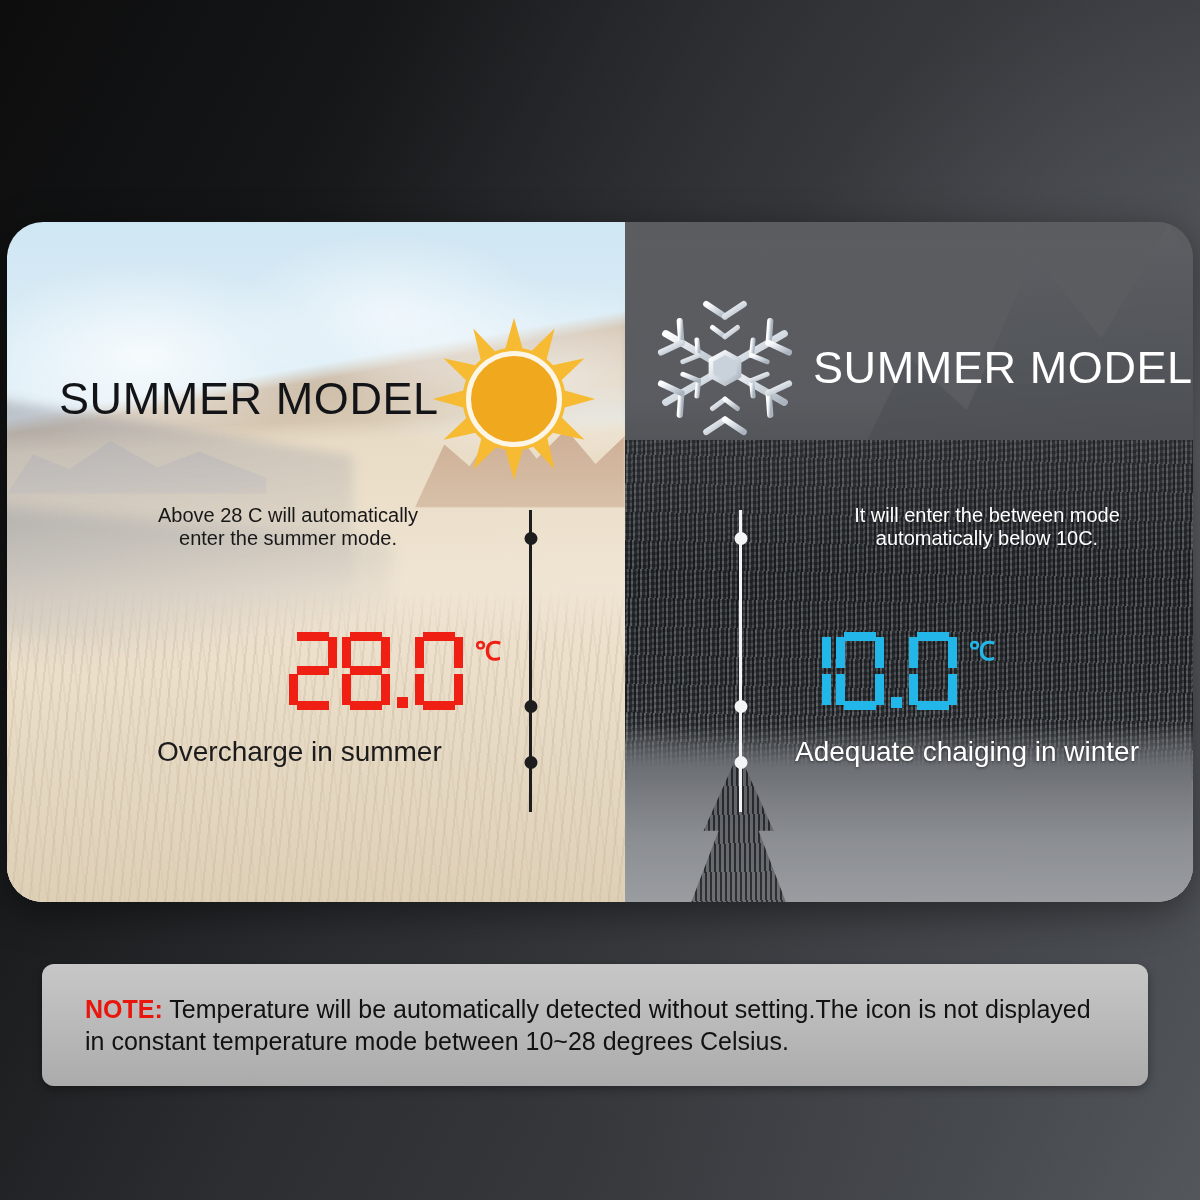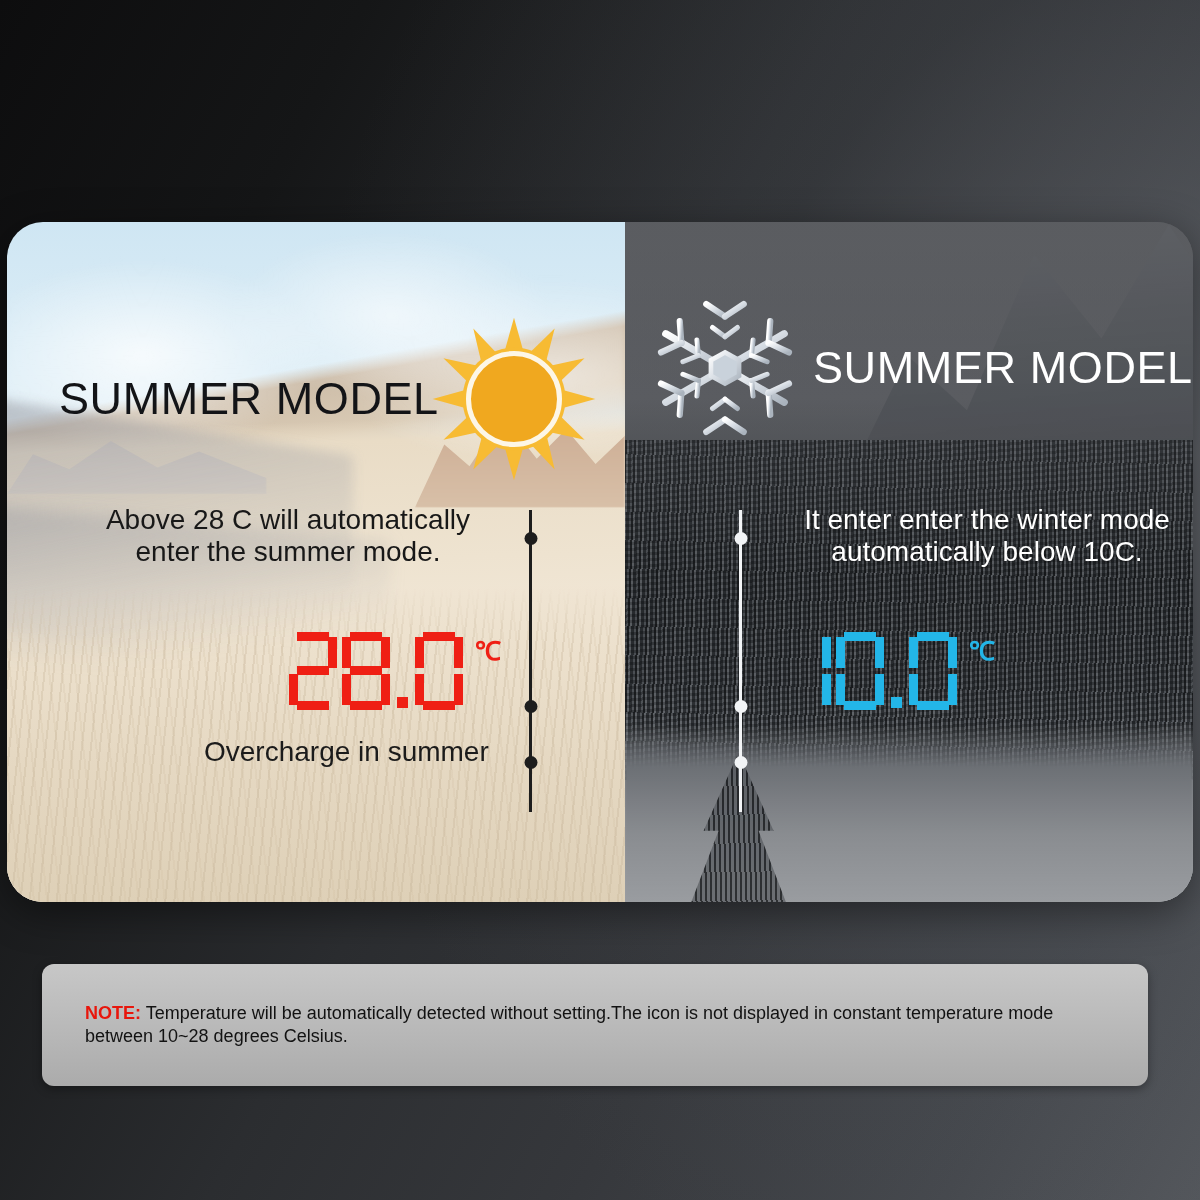--- a/index.html
+++ b/index.html
@@ -149,31 +149,31 @@
     width:96px; height:96px; border-radius:50%;
     background:#f0a81f; border:5px solid #fdf6e6;
   }
 
   
   .flake-wrap{ position:relative; width:156px; height:156px; margin-right:10px; }
 
   
   .lede{
     position:absolute;
-    font-size:28px; line-height:1.16; font-weight:400;
+    font-size:20px; line-height:1.16; font-weight:400;
     text-align:center; white-space:pre-line;
   }
   #summer-lede{ left:46px; top:282px; width:470px; color:#181818; }
   #winter-lede{ left:152px; top:282px; width:420px; color:#ffffff;
     text-shadow:0 1px 3px rgba(0,0,0,.45); }
 
   .caption{
     position:absolute; font-size:28px; font-weight:400; white-space:nowrap;
   }
-  #summer-caption{ left:150px; top:514px; color:#1b1b1b;margin-left:47px; }
+  #summer-caption{ left:150px; top:514px; color:#1b1b1b; }
   #winter-caption{ left:170px; top:514px; color:#ffffff;
     text-shadow:0 1px 3px rgba(0,0,0,.5); }
 
   
   .led{
     position:absolute; display:flex; align-items:flex-start;
   }
   #summer-led{ left:282px; top:410px; }
   #winter-led{ left:180px; top:410px; }
 
@@ -218,21 +218,21 @@
   
   #note-bar{
     position:absolute; left:42px; top:964px; width:1106px; height:122px;
     border-radius:12px;
     background:linear-gradient(180deg,#c7c7c7 0%, #b8b8b8 55%, #ababab 100%);
     box-shadow:0 3px 10px rgba(0,0,0,.35);
     display:flex; align-items:center; justify-content:center;
     padding:0 34px;
   }
   #note-text{
-    font-size:18px; line-height:1.28; color:#121212; text-align:left;
+    font-size:25px; line-height:1.28; color:#121212; text-align:left;
     max-width:1020px;
   }
   #note-label{ color:#e8160c; font-weight:700; }
   #note-body{ font-weight:400; }
 </style>
 </head>
 <body>
 
 <div id="page">
 
@@ -383,21 +383,21 @@
               </g>
 
               <polygon points="50,40 59,45 59,55 50,60 41,55 41,45" fill="#c9d2db" stroke="url(#fl)" stroke-width="3"></polygon>
             </g>
           </svg>
         </div>
 
         <div class="model-title" id="winter-title">SUMMER MODEL</div>
       </div>
 
-      <div class="lede" id="winter-lede">It enter enter the winter mode
+      <div class="lede" id="winter-lede">It will enter the between mode
 automatically below 10C.</div>
 
       <div class="led" id="winter-led">
         <div class="digits">
 
           <span class="seg-digit narrow">
             <i class="seg s-b" style="background: rgb(35, 182, 232);"></i>
               <i class="seg s-c" style="background: rgb(35, 182, 232);"></i>
           </span>
 
@@ -419,20 +419,21 @@
               <i class="seg s-b" style="background: rgb(35, 182, 232);"></i>
               <i class="seg s-c" style="background: rgb(35, 182, 232);"></i>
             <i class="seg s-d" style="background: rgb(35, 182, 232);"></i>
               <i class="seg s-e" style="background: rgb(35, 182, 232);"></i>
               <i class="seg s-f" style="background: rgb(35, 182, 232);"></i>
           </span>
         </div>
         <span class="unit" style="color: rgb(35, 182, 232);">℃</span>
       </div>
 
+      <div class="caption" id="winter-caption">Adequate chaiging in winter</div>
 
       <div class="connector" id="winter-connector">
         <i class="dot1"></i>
         <i class="dot2"></i>
         <i class="dot3"></i>
       </div>
     </div>
   </div>
 
   <div id="note-bar">

